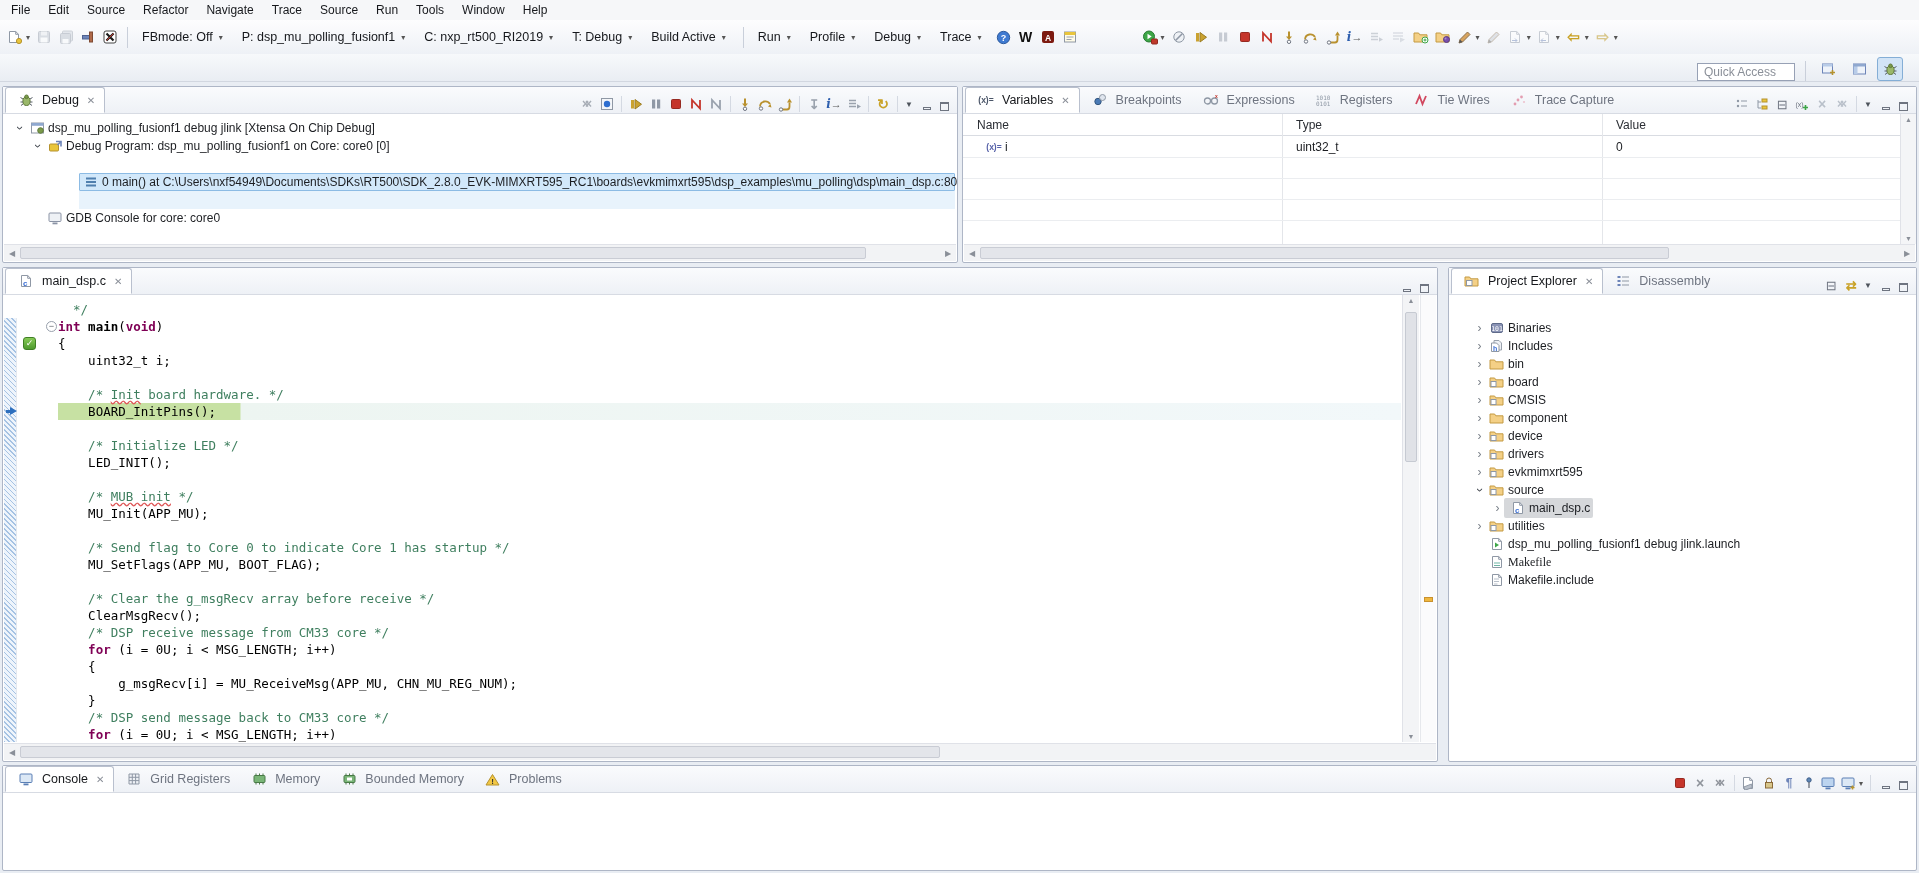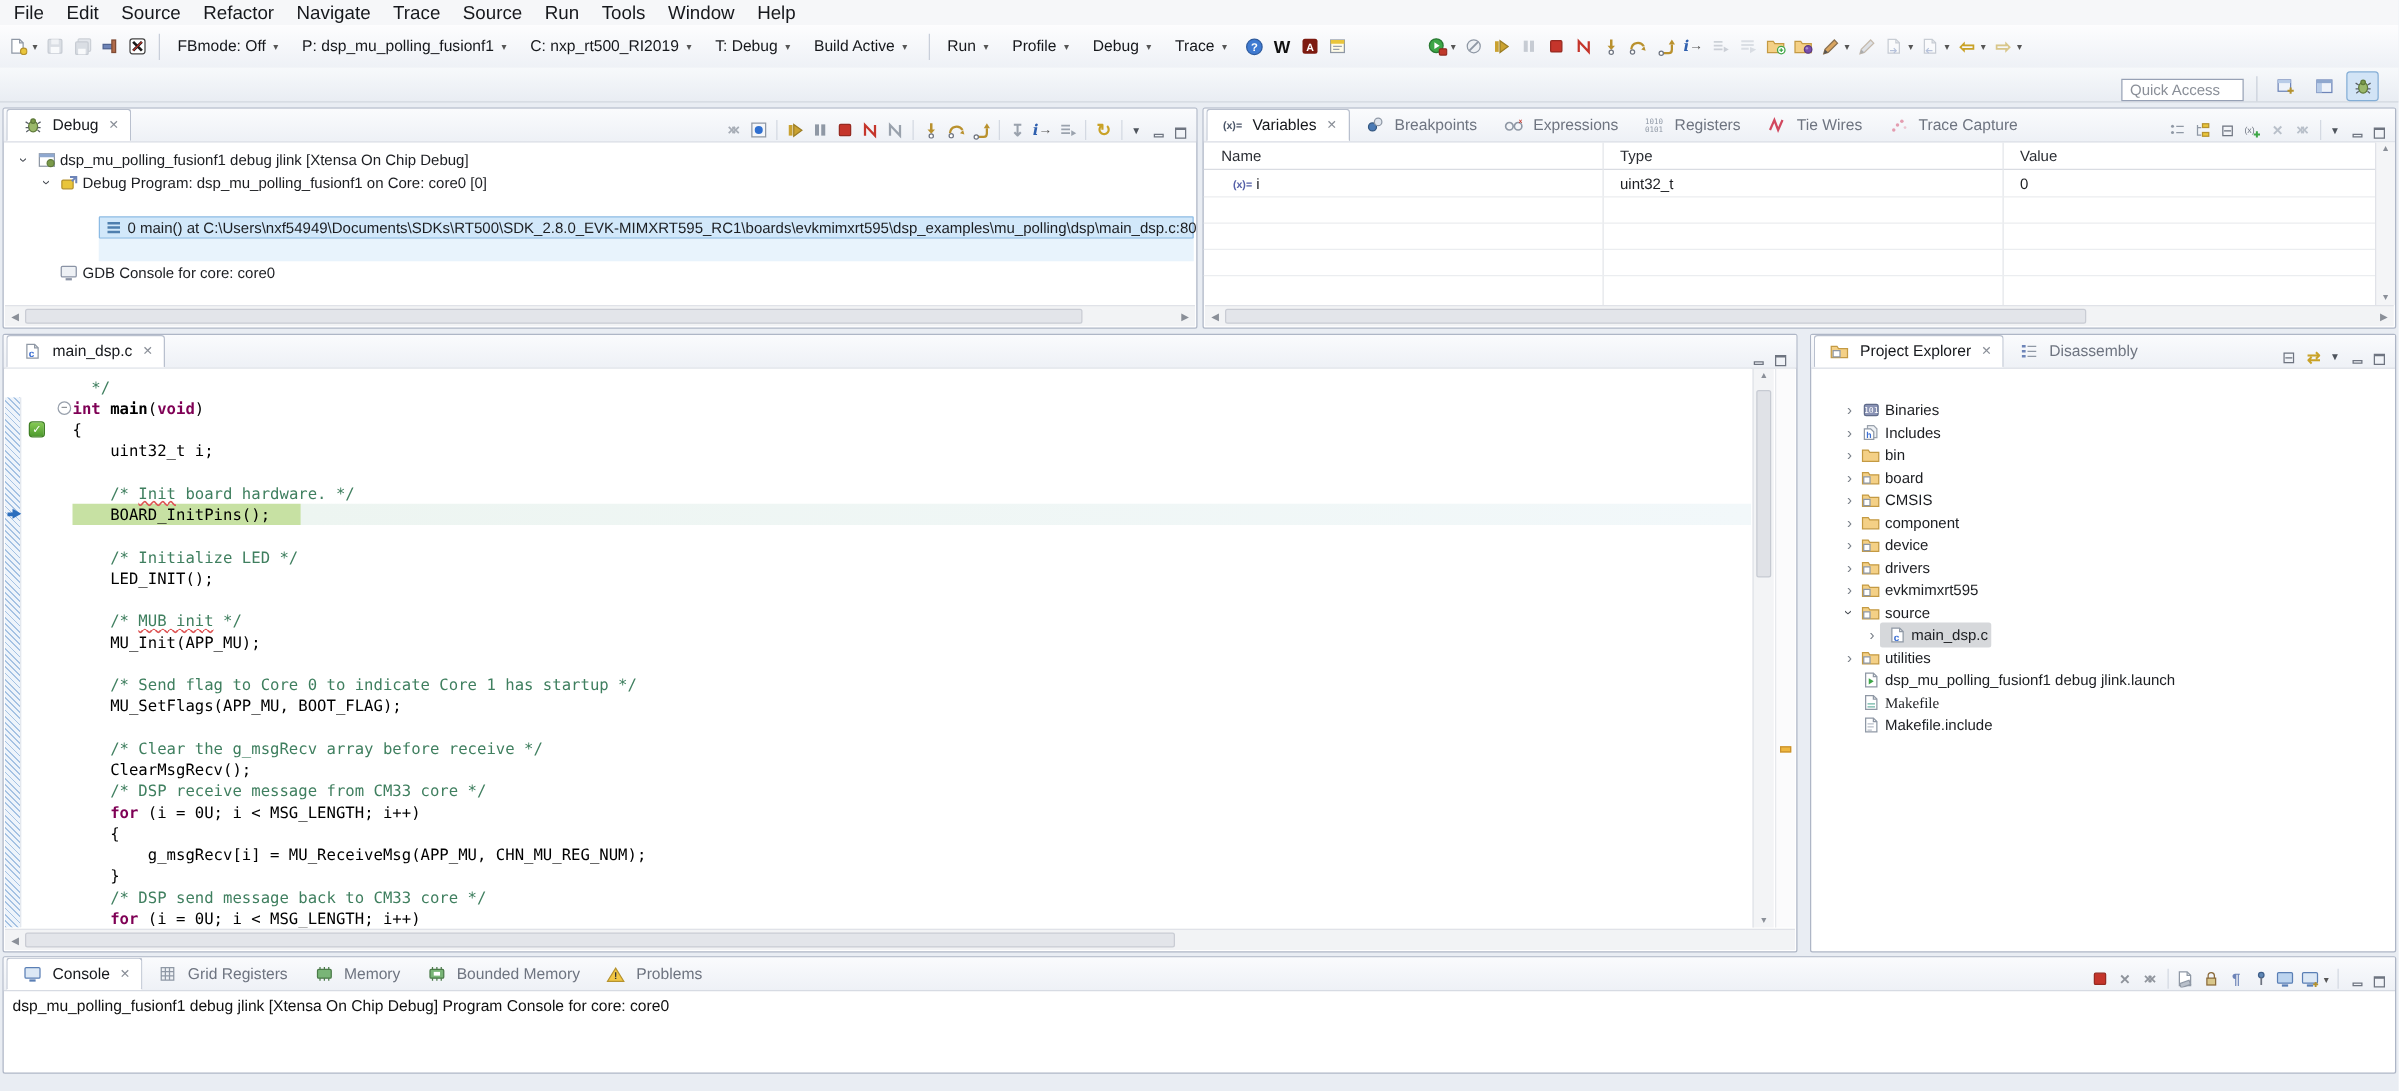--- a/index.html
+++ b/index.html
@@ -3,21 +3,21 @@
 <meta charset="utf-8">
 <title>Xtensa Debug Workbench</title>
 <style>
   *{box-sizing:border-box;margin:0;padding:0}
   html,body{width:1919px;height:873px;overflow:hidden}
   body{font-family:"Liberation Sans",sans-serif;}
   #root{position:relative;width:1919px;height:873px;background:#e9edf3;font-size:12px;color:#1c1e22;overflow:hidden}
 
   
   #menubar{position:absolute;left:0;top:0;width:100%;height:20px;background:#f6f7f9;display:flex;align-items:center;padding-left:2px}
-  .mitem{padding:2px 9px;font-size:15px;color:#16181c;white-space:nowrap}
+  .mitem{padding:2px 9px;font-size:12px;color:#16181c;white-space:nowrap}
   #toolrow1{position:absolute;left:0;top:20px;width:100%;height:34px;background:linear-gradient(#fdfdfe,#eef1f6);display:flex;align-items:center;padding:0 4px;white-space:nowrap}
   #toolrow2{position:absolute;left:0;top:54px;width:100%;height:28px;background:linear-gradient(#f7f9fb,#e9edf3);border-bottom:1px solid #d2d7e0;display:flex;align-items:flex-end;justify-content:flex-end;padding-right:16px}
   .ic{width:20px;height:20px;display:inline-flex;align-items:center;justify-content:center;margin:0 1px;border-radius:3px;flex:none}
   .ic.dis{opacity:.45}
   .dd{font-size:8px;color:#555;margin:0 3px 0 0;flex:none}
   .tsep{width:1px;height:21px;background:#c9cfda;margin:0 6px;flex:none}
   .tgap{width:56px;flex:none}
   .tbtn{display:inline-flex;align-items:center;gap:6px;padding:3px 8px;font-size:12.5px;color:#16181c;border-radius:3px;flex:none}
   .qa{width:98px;height:18px;border:1px solid #97a1b5;background:#fff;color:#8a8f98;font-size:12px;line-height:16px;padding:0 6px;margin-right:10px}
   .vsep{width:1px;height:20px;background:#c9cfda;margin-right:9px}
@@ -37,21 +37,21 @@
   .tsep2{width:1px;height:16px;background:#d4d9e2;margin:0 4px}
   .vmenu{font-size:8px;color:#4e545c;margin:0 3px}
   .wmin,.wmax{width:15px;height:15px;display:inline-flex;align-items:flex-end;justify-content:center;margin-left:3px}
   .wmin i{width:8px;height:3px;border:1px solid #6e7480;display:block;margin-bottom:2px}
   .wmax i{width:9px;height:9px;border:1px solid #6e7480;border-top-width:2px;display:block;margin-bottom:1px}
 
   #debug-panel{left:2px;top:86px;width:956px;height:177px}
   #vars-panel{left:962px;top:86px;width:955px;height:177px}
   #editor-panel{left:2px;top:267px;width:1436px;height:495px}
   #pe-panel{left:1448px;top:267px;width:469px;height:495px}
-  #console-panel{left:2px;top:765px;width:1915px;height:94px}
+  #console-panel{left:2px;top:765px;width:1915px;height:106px}
 
   
   .treearea{position:absolute;left:0;right:0;overflow:hidden}
   #debug-tree{top:27px;bottom:19px}
   #pe-tree{top:28px;bottom:2px}
   .trow{position:absolute;height:18px;display:flex;align-items:center;font-size:12px;white-space:nowrap}
   .tw{display:inline-block;width:13px;font-size:12px;line-height:12px;color:#7a8089;text-align:center;flex:none}
   .tw.open{transform:rotate(90deg);color:#3f444c}
   .dsel{position:absolute;left:76px;right:2px;height:18px;background:#d2e8fa;border:1px solid #8cbbe4;border-radius:1px}
   .dsel2{position:absolute;left:76px;right:2px;height:18px;background:#e8f3fc}
@@ -1017,15 +1017,14 @@
           <span class="dd">▾</span>
           <span class="tsep2"></span>
           <span class="wmin">
             <i></i>
           </span>
           <span class="wmax">
             <i></i>
           </span>
         </div>
     </div>
-    <div id="console-status">dsp_mu_polling_fusionf1 debug jlink [Xtensa On Chip Debug] Program Console for core: core0</div>
   </div>
 </div>
 
 </body></html>

